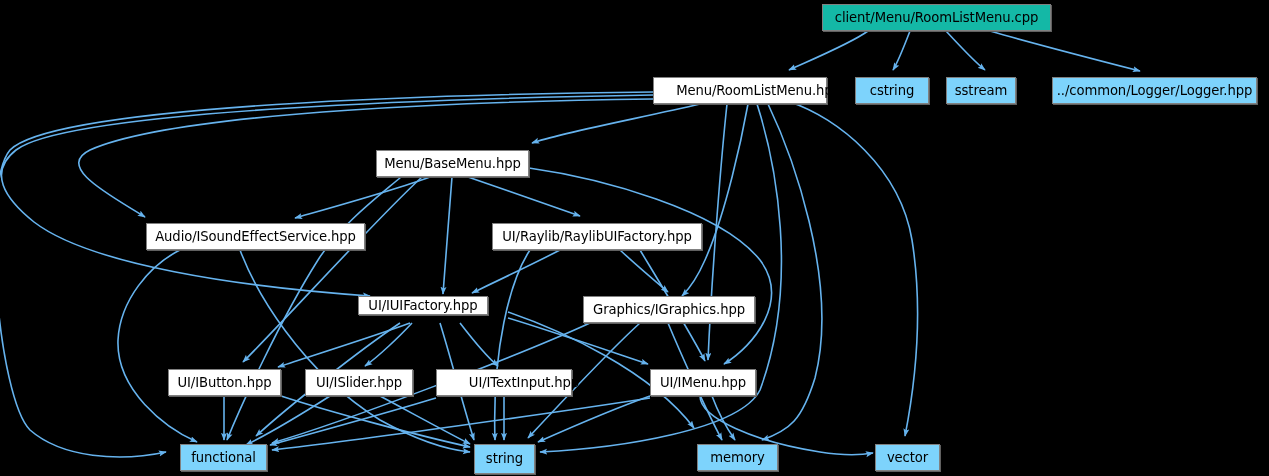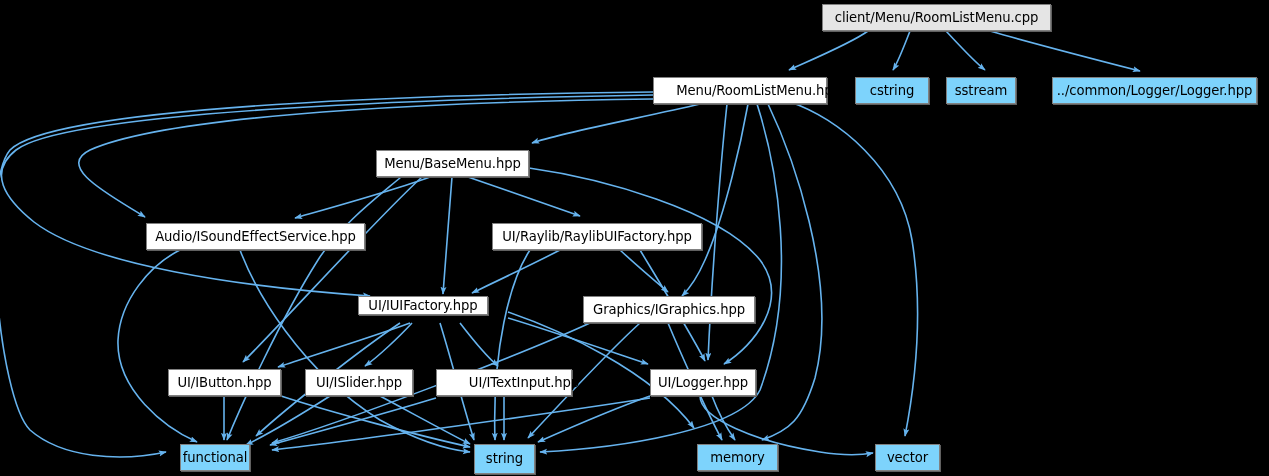--- a/index.html
+++ b/index.html
@@ -38,21 +38,21 @@
     background: #ffffff;
     border: 1px solid #808080;
     box-shadow: 1px 1px 0 0 #606060;
   }
   .node.sys {
     background: #7dd3fc;
     border: 1px solid #808080;
     box-shadow: 1px 1px 0 0 #606060;
   }
   .node.root {
-    background: #e5e5e5;
+    background: #14b8a6;
     border: 1px solid #808080;
     box-shadow: 1px 1px 0 0 #606060;
   }
   .node-label {
     pointer-events: none;
   }
 </style>
 </head>
 <body>
 
@@ -145,23 +145,23 @@
       <div class="node plain" style="left: 168px; top: 369px; width: 113px; height: 27px;">
         <span class="node-label">UI/IButton.hpp</span>
       </div>
       <div class="node plain" style="left: 305px; top: 369px; width: 108px; height: 27px;">
         <span class="node-label">UI/ISlider.hpp</span>
       </div>
       <div class="node plain" style="left: 436px; top: 369px; width: 136px; height: 27px; padding-left: 40px;">
         <span class="node-label">UI/ITextInput.hpp</span>
       </div>
       <div class="node plain" style="left: 650px; top: 369px; width: 106px; height: 27px;">
-        <span class="node-label">UI/Logger.hpp</span>
+        <span class="node-label">UI/IMenu.hpp</span>
       </div>
-      <div class="node sys" style="left: 180px; top: 444px; width: 70px; height: 27px;">
+      <div class="node sys" style="left: 180px; top: 444px; width: 87px; height: 27px;">
         <span class="node-label">functional</span>
       </div>
       <div class="node sys" style="left: 474px; top: 444px; width: 61px; height: 30px;">
         <span class="node-label">string</span>
       </div>
       <div class="node sys" style="left: 697px; top: 444px; width: 81px; height: 27px;">
         <span class="node-label">memory</span>
       </div>
       <div class="node sys" style="left: 875px; top: 444px; width: 65px; height: 27px;">
         <span class="node-label">vector</span>

